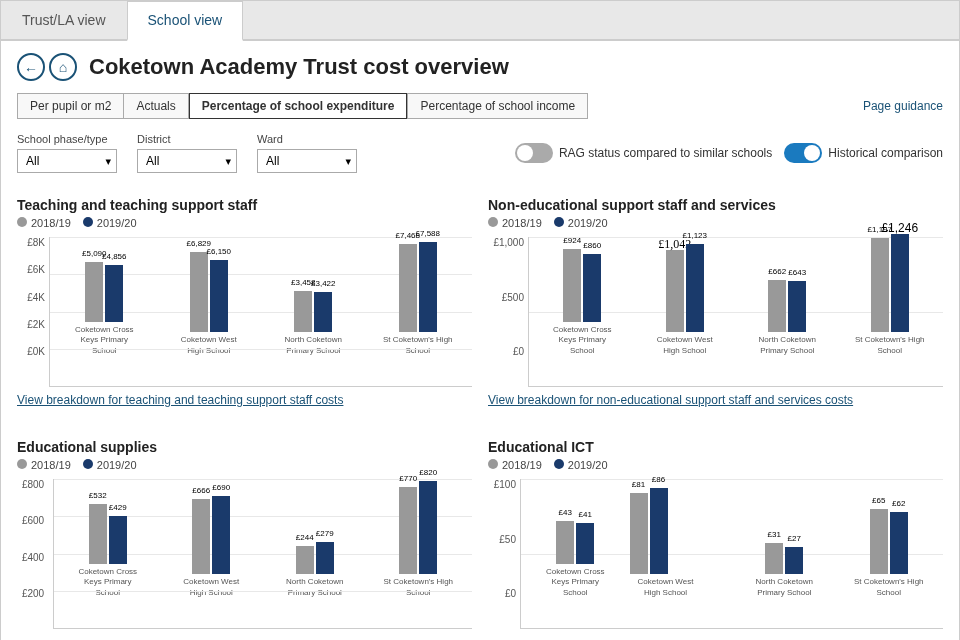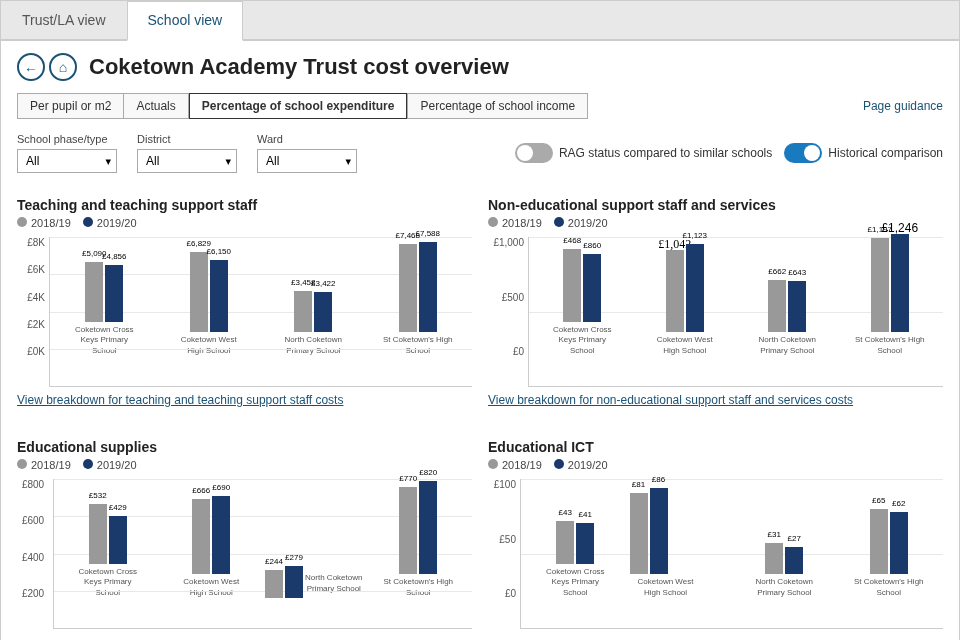--- a/index.html
+++ b/index.html
@@ -225,21 +225,21 @@
               <span>£500</span>
               <span>£0</span>
           </div>
           <div style="flex:1;position:relative;border-left:1px solid #ccc;border-bottom:1px solid #ccc;">
             <div style="position:absolute;top:0;left:0;right:0;height:1px;background:#e8e8e8;"></div>
             <div style="position:absolute;top:50%;left:0;right:0;height:1px;background:#e8e8e8;"></div>
             <div style="display:flex;align-items:flex-end;height:calc(100% - 30px);padding:0 4px;gap:4px;">
               <div style="flex:1;display:flex;flex-direction:column;align-items:center;">
                 <div style="display:flex;gap:2px;align-items:flex-end;">
                   <div style="position:relative;">
-                    <span style="font-size:8px;position:absolute;top:-13px;left:50%;transform:translateX(-50%);white-space:nowrap;">£468</span>
+                    <span style="font-size:8px;position:absolute;top:-13px;left:50%;transform:translateX(-50%);white-space:nowrap;">£924</span>
                     <div style="width:18px;height:73px;background:#999;"></div>
                   </div>
                   <div style="position:relative;">
                     <span style="font-size:8px;position:absolute;top:-13px;left:50%;transform:translateX(-50%);white-space:nowrap;">£860</span>
                     <div style="width:18px;height:68px;background:#1a3a6b;"></div>
                   </div>
                 </div>
                 <div style="font-size:8px;text-align:center;margin-top:3px;line-height:1.3;max-width:72px;color:#555;">Coketown Cross Keys Primary School</div>
               </div>
               <div style="flex:1;display:flex;flex-direction:column;align-items:center;">
@@ -325,21 +325,21 @@
                     <span style="font-size:8px;position:absolute;top:-13px;left:50%;transform:translateX(-50%);white-space:nowrap;">£666</span>
                     <div style="width:18px;height:75px;background:#999;"></div>
                   </div>
                   <div style="position:relative;">
                     <span style="font-size:8px;position:absolute;top:-13px;left:50%;transform:translateX(-50%);white-space:nowrap;">£690</span>
                     <div style="width:18px;height:78px;background:#1a3a6b;"></div>
                   </div>
                 </div>
                 <div style="font-size:8px;text-align:center;margin-top:3px;line-height:1.3;max-width:72px;color:#555;">Coketown West High School</div>
               </div>
-              <div style="flex:1;display:flex;flex-direction:row;align-items:center;">
+              <div style="flex:1;display:flex;flex-direction:column;align-items:center;">
                 <div style="display:flex;gap:2px;align-items:flex-end;">
                   <div style="position:relative;">
                     <span style="font-size:8px;position:absolute;top:-13px;left:50%;transform:translateX(-50%);white-space:nowrap;">£244</span>
                     <div style="width:18px;height:28px;background:#999;"></div>
                   </div>
                   <div style="position:relative;">
                     <span style="font-size:8px;position:absolute;top:-13px;left:50%;transform:translateX(-50%);white-space:nowrap;">£279</span>
                     <div style="width:18px;height:32px;background:#1a3a6b;"></div>
                   </div>
                 </div>

